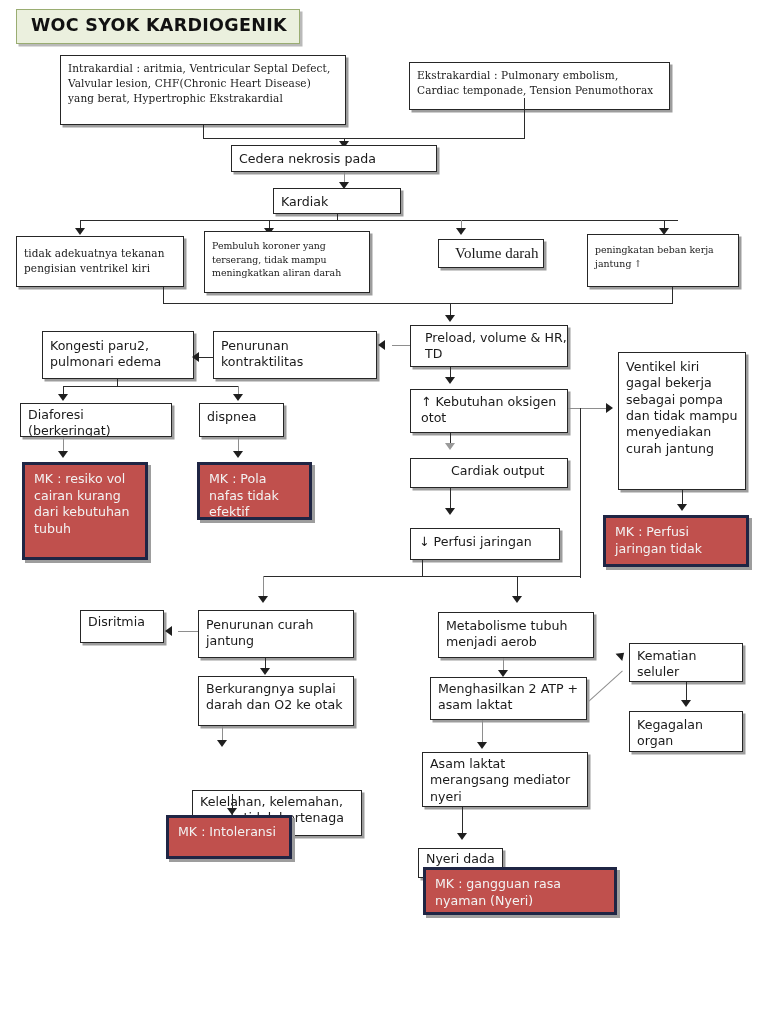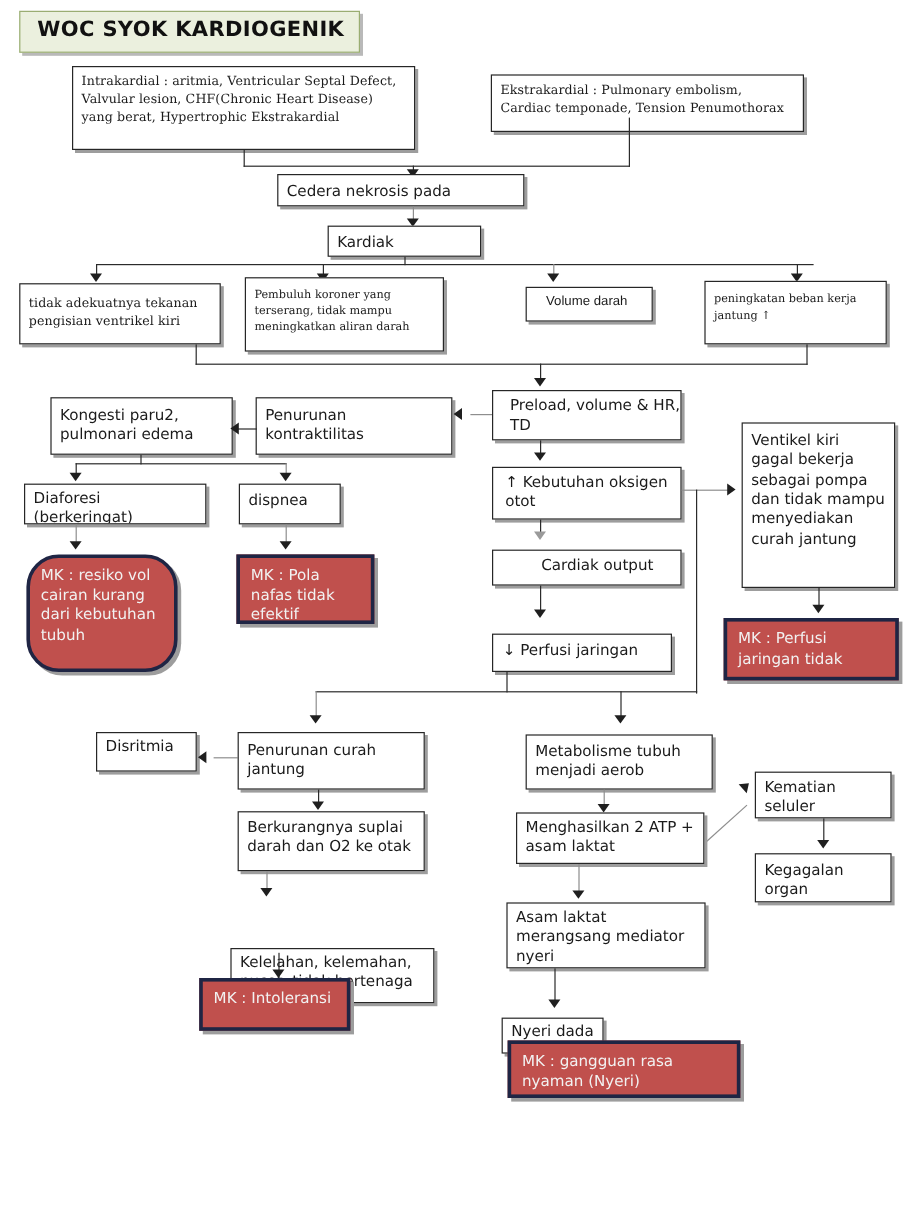--- a/index.html
+++ b/index.html
@@ -12,21 +12,21 @@
         border:1.2px solid #262626;overflow:hidden;}
   .node .txt{display:block;padding:5px 7px 0 7px;line-height:1.30;}
 
   
   .serif .txt{font-family:"DejaVu Serif", serif;font-size:10.5px;line-height:1.42;
               letter-spacing:.1px;}
   .serif-sm .txt{font-family:"DejaVu Serif", serif;font-size:9.4px;line-height:1.45;}
 
   
   .sans .txt{font-family:"DejaVu Sans", sans-serif;font-size:12.6px;}
-  .sans-sm .txt{font-family:Liberation Sans, sans-serif;font-size:11px;}
+  .sans-sm .txt{font-family:Liberation Serif, serif;font-size:15px;}
 
   
   .shadow{box-shadow:2.5px 2.5px 0 0 #9d9d9d;}
 
   
   .mk{position:absolute;box-sizing:border-box;background:#c0504d;
       border:3.5px solid #1f2544;overflow:hidden;box-shadow:3px 3px 0 0 #9d9d9d;}
   .mk .txt{display:block;padding:6px 8px 0 9px;color:#f2f2f2;
            font-family:"DejaVu Sans", sans-serif;font-size:12.6px;line-height:1.32;}
 
@@ -151,21 +151,21 @@
   </div>
   <div class="node sans shadow" style="left:199px;top:403px;width:85px;height:34px;">
     <span class="txt" style="padding-top:5px;">dispnea</span>
   </div>
 
   <div class="ln v grey" style="left:63px;top:437px;height:16px;"></div>
   <div class="arw down" style="left:58px;top:451px;"></div>
   <div class="ln v grey" style="left:238px;top:437px;height:16px;"></div>
   <div class="arw down" style="left:233px;top:451px;"></div>
 
-  <div class="mk" style="left:22px;top:462px;width:126px;height:98px;border-radius:27px;">
+  <div class="mk" style="left:22px;top:462px;width:126px;height:98px;">
     <span class="txt">MK : resiko vol cairan kurang dari kebutuhan tubuh</span>
   </div>
 
   <div class="mk" style="left:197px;top:462px;width:115px;height:58px;">
     <span class="txt">MK : Pola nafas tidak efektif</span>
   </div>
 
   <div class="node sans shadow" style="left:410px;top:389px;width:158px;height:44px;">
     <span class="txt" style="padding:4px 0 0 10px;">↑ Kebutuhan oksigen otot</span>
   </div>

